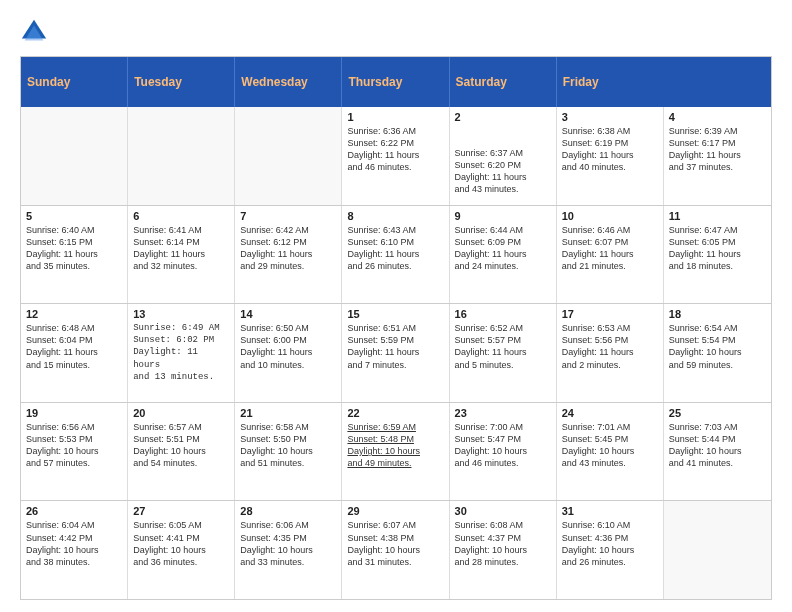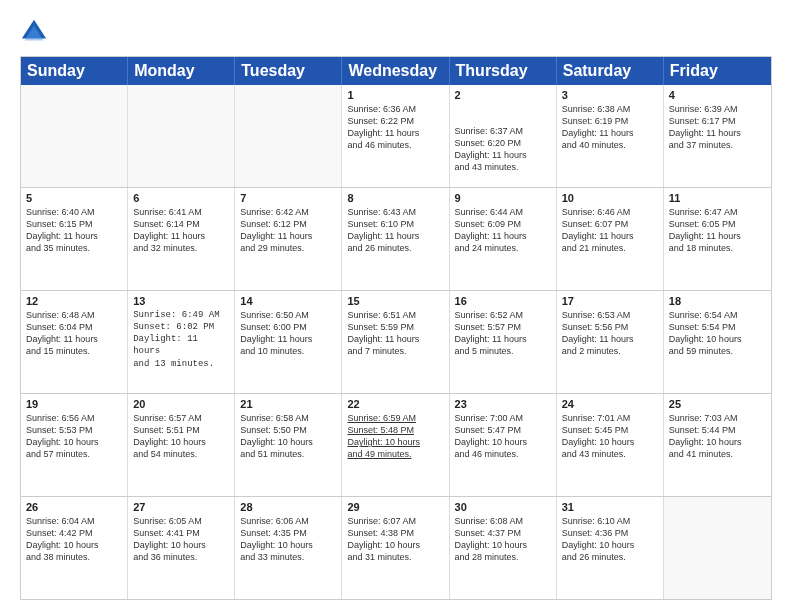--- a/index.html
+++ b/index.html
@@ -58,24 +58,24 @@
       display: flex;
       flex-direction: column;
       border: 1px solid #ccc;
     }
     .cal-header {
       display: grid;
       grid-template-columns: repeat(7, 1fr);
       background: #2255b0;
     }
     .cal-header-cell {
-      color: #ffffff;
-      font-size: 16px;
+      color: #fdba74;
+      font-size: 12px;
       font-weight: bold;
-      padding: 5px 6px;
+      padding: 18px 6px;
       border-right: 1px solid #4477cc;
       text-align: left;
     }
     .cal-header-cell:last-child { border-right: none; }
     .cal-body {
       flex: 1;
       display: flex;
       flex-direction: column;
     }
     .cal-row {
@@ -125,21 +125,20 @@
     </div>
     <div class="title-block">
       <div class="month-title"></div>
       <div class="location"></div>
     </div>
   </div>
 
   <div class="calendar">
     <div class="cal-header">
     <div class="cal-header-cell">Sunday</div>
-        <div class="cal-header-cell">Monday</div>
         <div class="cal-header-cell">Tuesday</div>
         <div class="cal-header-cell">Wednesday</div>
         <div class="cal-header-cell">Thursday</div>
         <div class="cal-header-cell">Saturday</div>
         <div class="cal-header-cell">Friday</div>
       </div>
     <div class="cal-body">
     <div class="cal-row">
           <div class="cal-cell empty"></div>
           <div class="cal-cell empty"></div>

